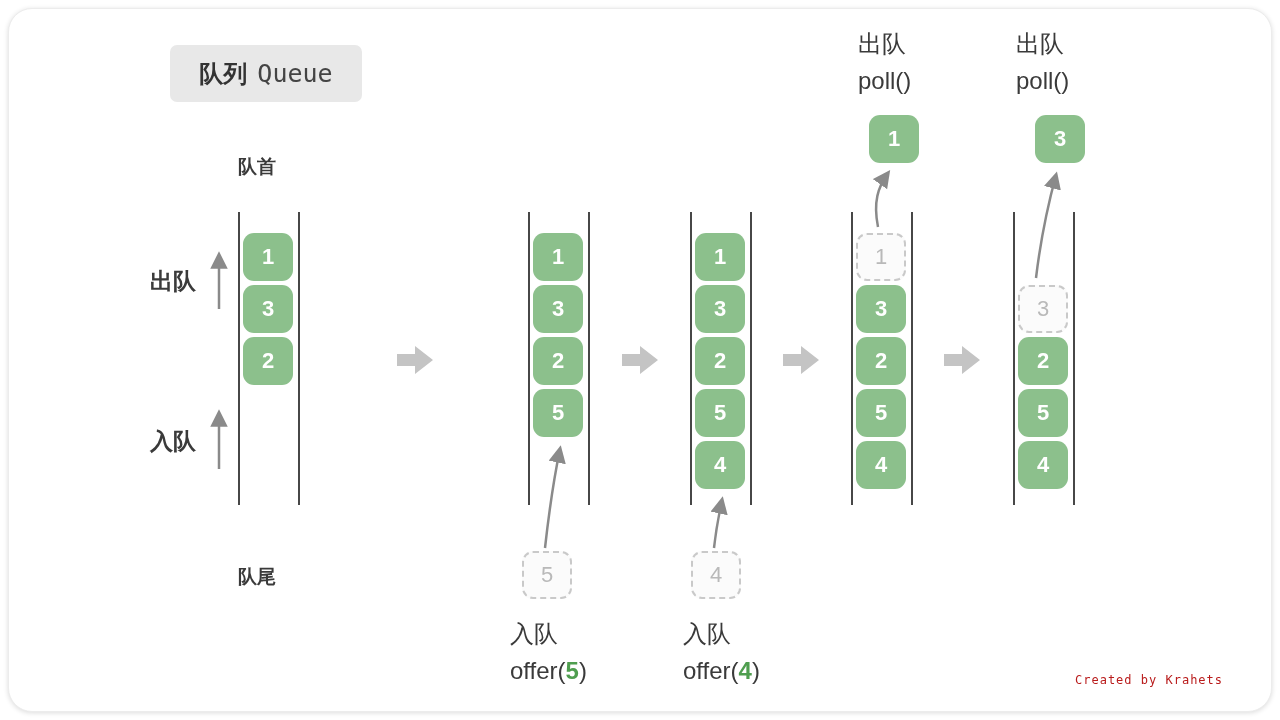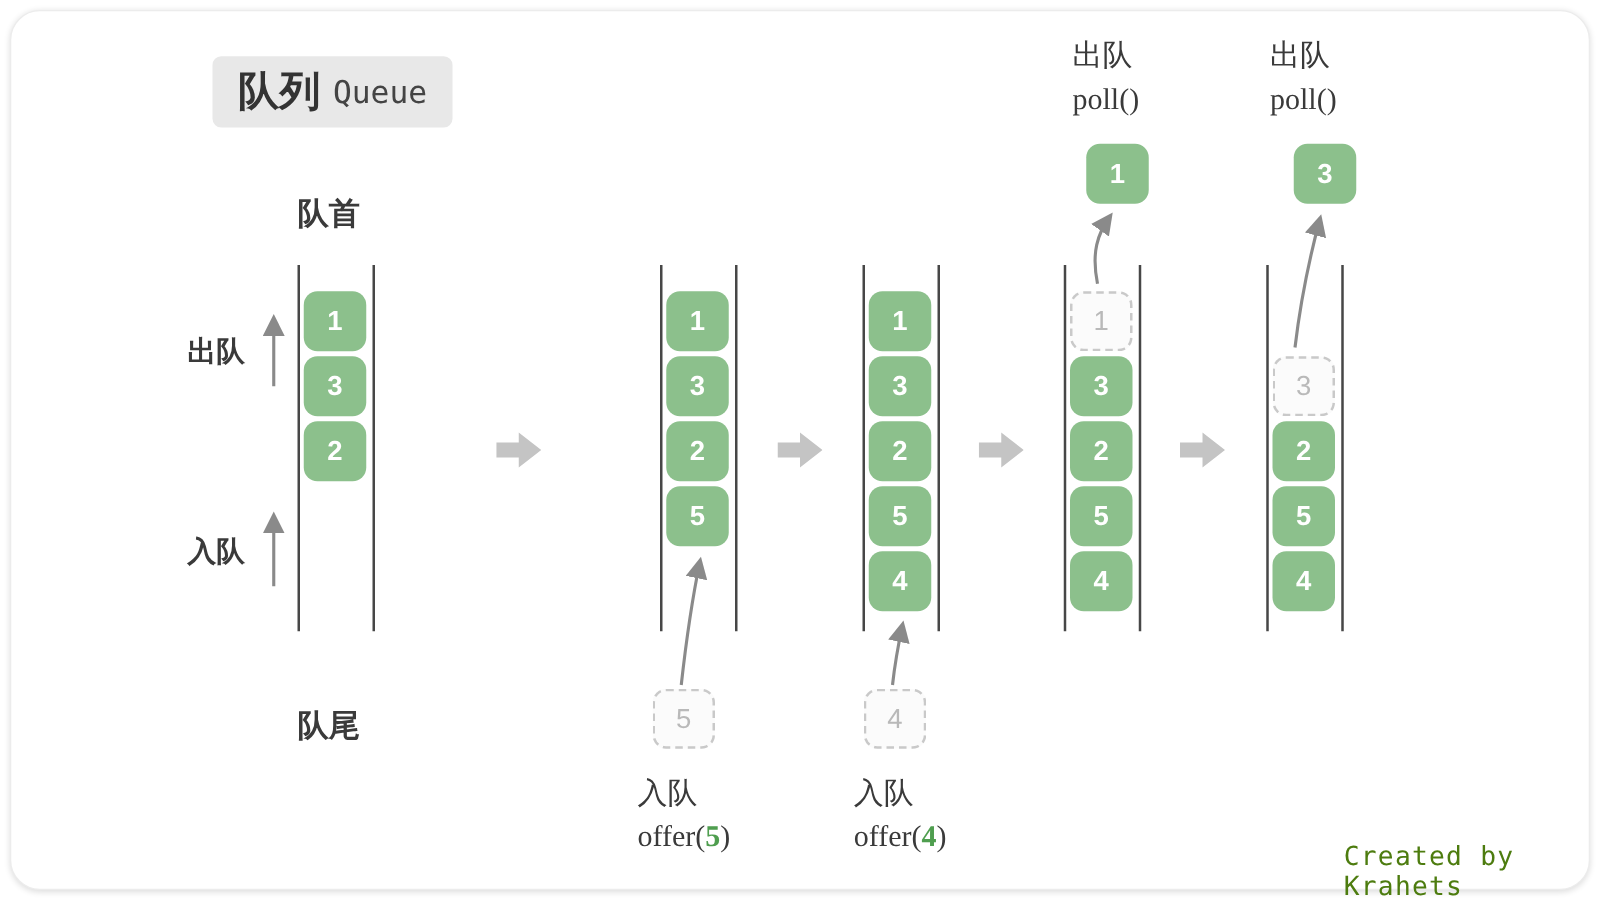--- a/index.html
+++ b/index.html
@@ -9,35 +9,35 @@
     --thin-arrow:#8a8a8a;
     --ink:#3a3a3a;
     --ghost-border:#c9c9c9;
     --ghost-text:#b9b9b9;
   }
   *{margin:0;padding:0;box-sizing:border-box;}
   body{width:1280px;height:720px;background:#fff;font-family:"Liberation Sans","DejaVu Sans",sans-serif;overflow:hidden;}
   .canvas{position:relative;width:1280px;height:720px;}
   .card{position:absolute;left:8px;top:8px;right:8px;bottom:8px;background:#fff;border:1px solid #ececec;border-radius:24px;box-shadow:0 1px 5px rgba(0,0,0,.14);}
   .badge{position:absolute;left:170px;top:45px;width:192px;height:57px;background:#e8e8e8;border-radius:7px;display:flex;align-items:center;justify-content:center;gap:10px;}
-  .badge .zh{font-size:33px;font-weight:700;color:#333;}
+  .badge .zh{font-size:24px;font-weight:700;color:#333;}
   .badge .en{font-size:25px;font-family:"DejaVu Sans Mono","Liberation Mono",monospace;color:#444;}
-  .lbl{position:absolute;color:var(--ink);font-weight:700;font-size:25px;white-space:nowrap;}
+  .lbl{position:absolute;color:var(--ink);font-weight:700;font-size:19px;white-space:nowrap;}
   .side-lbl{position:absolute;color:var(--ink);font-weight:700;font-size:23px;white-space:nowrap;}
   .wall{position:absolute;top:212px;width:2px;height:293px;background:#474747;}
   .qbox{position:absolute;width:50px;height:48px;background:var(--box-green);border-radius:11px;color:#fff;font-size:22px;font-weight:700;display:flex;align-items:center;justify-content:center;}
   .ghost{background:#fbfbfb;border:2px dashed var(--ghost-border);color:var(--ghost-text);font-weight:500;}
   .op{position:absolute;white-space:nowrap;}
   .op .zh{font-size:24px;color:var(--ink);font-weight:500;display:block;margin-bottom:7px;}
-  .op .code{font-size:24px;color:var(--ink);font-family:Liberation Serif, serif;display:block;}
+  .op .code{font-size:24px;color:var(--ink);font-family:Liberation Sans, sans-serif;display:block;}
   .op .arg{color:var(--accent-green);font-weight:700;}
   .block-arrow{position:absolute;width:36px;height:34px;}
   .block-arrow svg{display:block;}
   .overlay{position:absolute;left:0;top:0;width:1280px;height:720px;pointer-events:none;}
-  .watermark{position:absolute;left:1075px;top:673px;font-family:"DejaVu Sans Mono","Liberation Mono",monospace;font-size:21px;color:#4d7c0f;letter-spacing:1px;}
+  .watermark{position:absolute;left:1075px;top:673px;font-family:"DejaVu Sans Mono","Liberation Mono",monospace;font-size:12px;color:#b91c1c;letter-spacing:1px;}
 </style>
 </head>
 <body>
 
 <div class="canvas">
   <div class="card"></div>
 
   <svg class="overlay" viewBox="0 0 1280 720">
     <defs>
       <marker id="ah" markerWidth="8" markerHeight="8" refX="5.5" refY="3.5" orient="auto">

